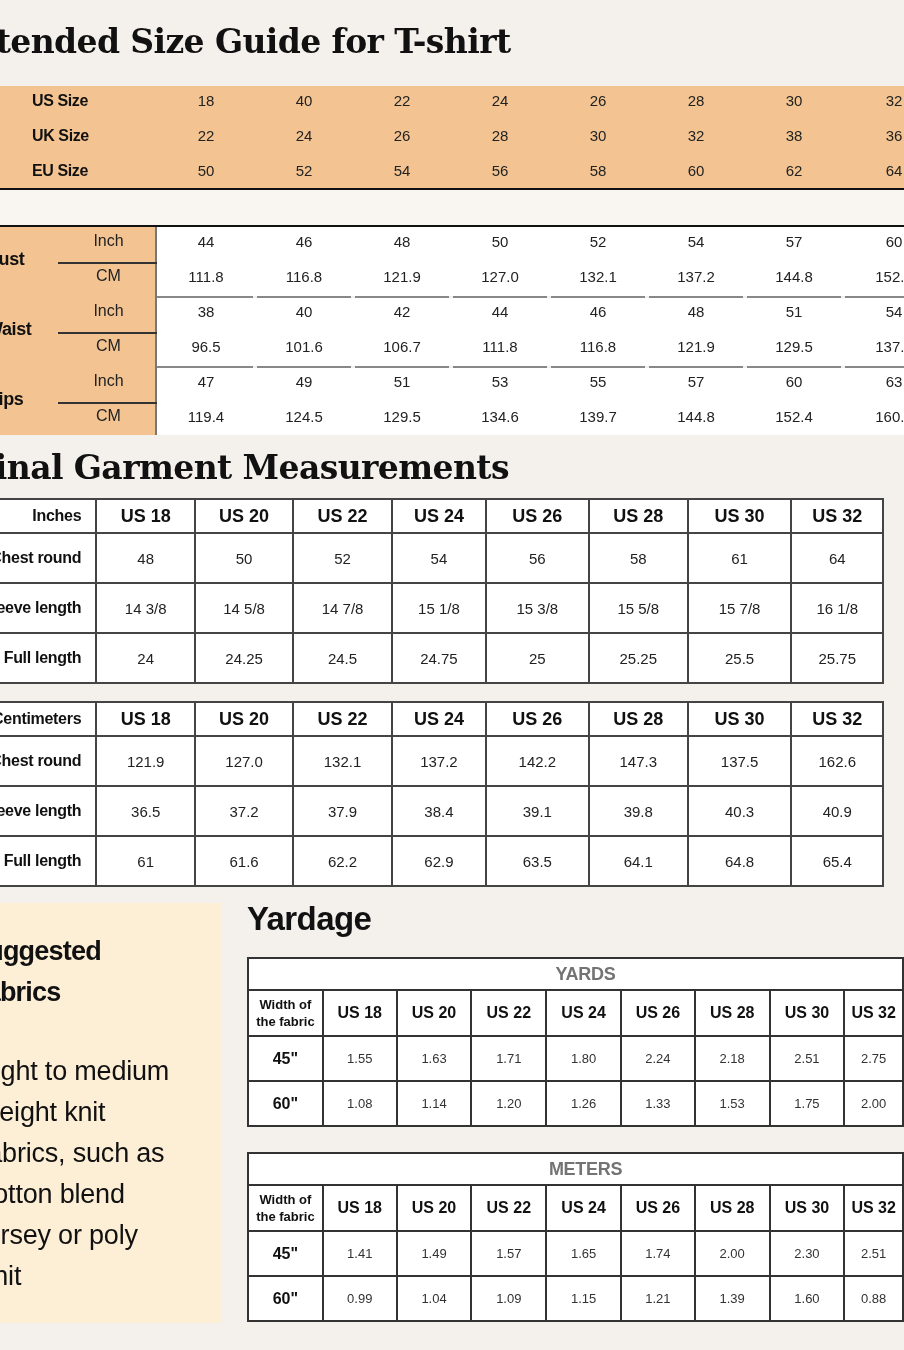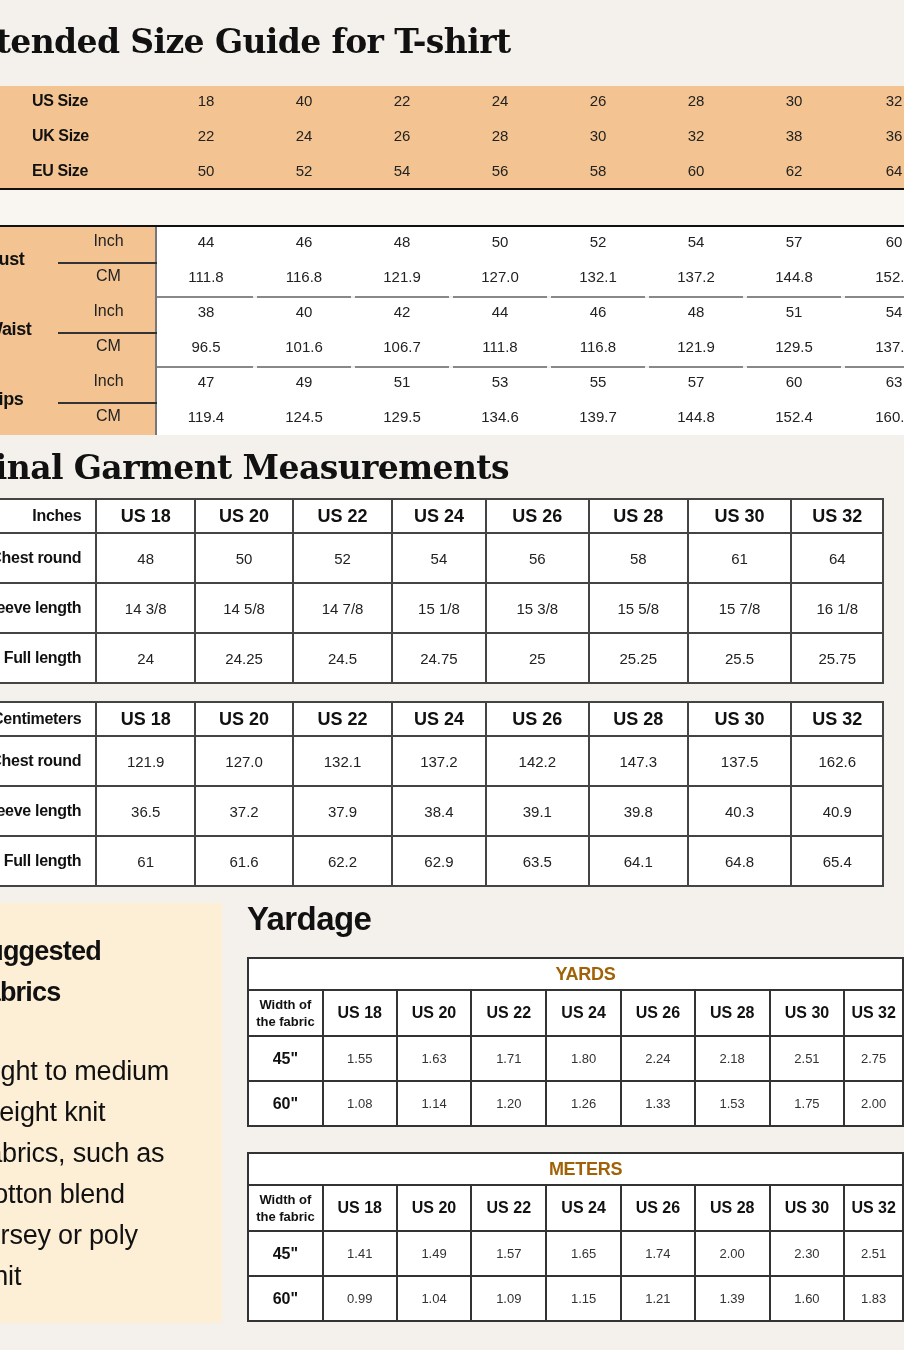--- a/index.html
+++ b/index.html
@@ -101,21 +101,21 @@
     position: absolute; left: 247px; top: 900px;
     font-family: "Liberation Sans", sans-serif; font-weight: bold; font-size: 33px; letter-spacing: -0.6px;
   }
   table.yd {
     position: absolute; left: 247px; border-collapse: collapse; background: #fff; table-layout: fixed;
   }
   table.yd td, table.yd th {
     border: 2px solid #333; text-align: center; vertical-align: middle;
     font-family: "Liberation Sans", sans-serif; color: #333; font-size: 13px; font-weight: normal; white-space: nowrap; overflow: hidden;
   }
-  table.yd th.cap { height: 32px; font-weight: bold; font-size: 18px; color: #a16207; letter-spacing: -0.3px; }
+  table.yd th.cap { height: 32px; font-weight: bold; font-size: 18px; color: #737373; letter-spacing: -0.3px; }
   table.yd th.col { height: 46px; font-weight: bold; font-size: 16px; color: #111; }
   table.yd th.wf { font-weight: bold; font-size: 13px; line-height: 17px; color: #111; white-space: normal; }
   table.yd td { height: 45px; }
   table.yd td.rw { font-weight: bold; font-size: 16px; color: #111; }
 </style>
 </head>
 <body>
 
 <div class="title">Extended Size Guide for T-shirt</div>
 
@@ -476,16 +476,16 @@
   </tr>
   <tr>
     <td class="rw">60"</td>
     <td>0.99</td>
     <td>1.04</td>
     <td>1.09</td>
     <td>1.15</td>
     <td>1.21</td>
     <td>1.39</td>
     <td>1.60</td>
-    <td>1.83</td>
+    <td>0.88</td>
   </tr>
 </tbody>
   </table>
 
 </body></html>

